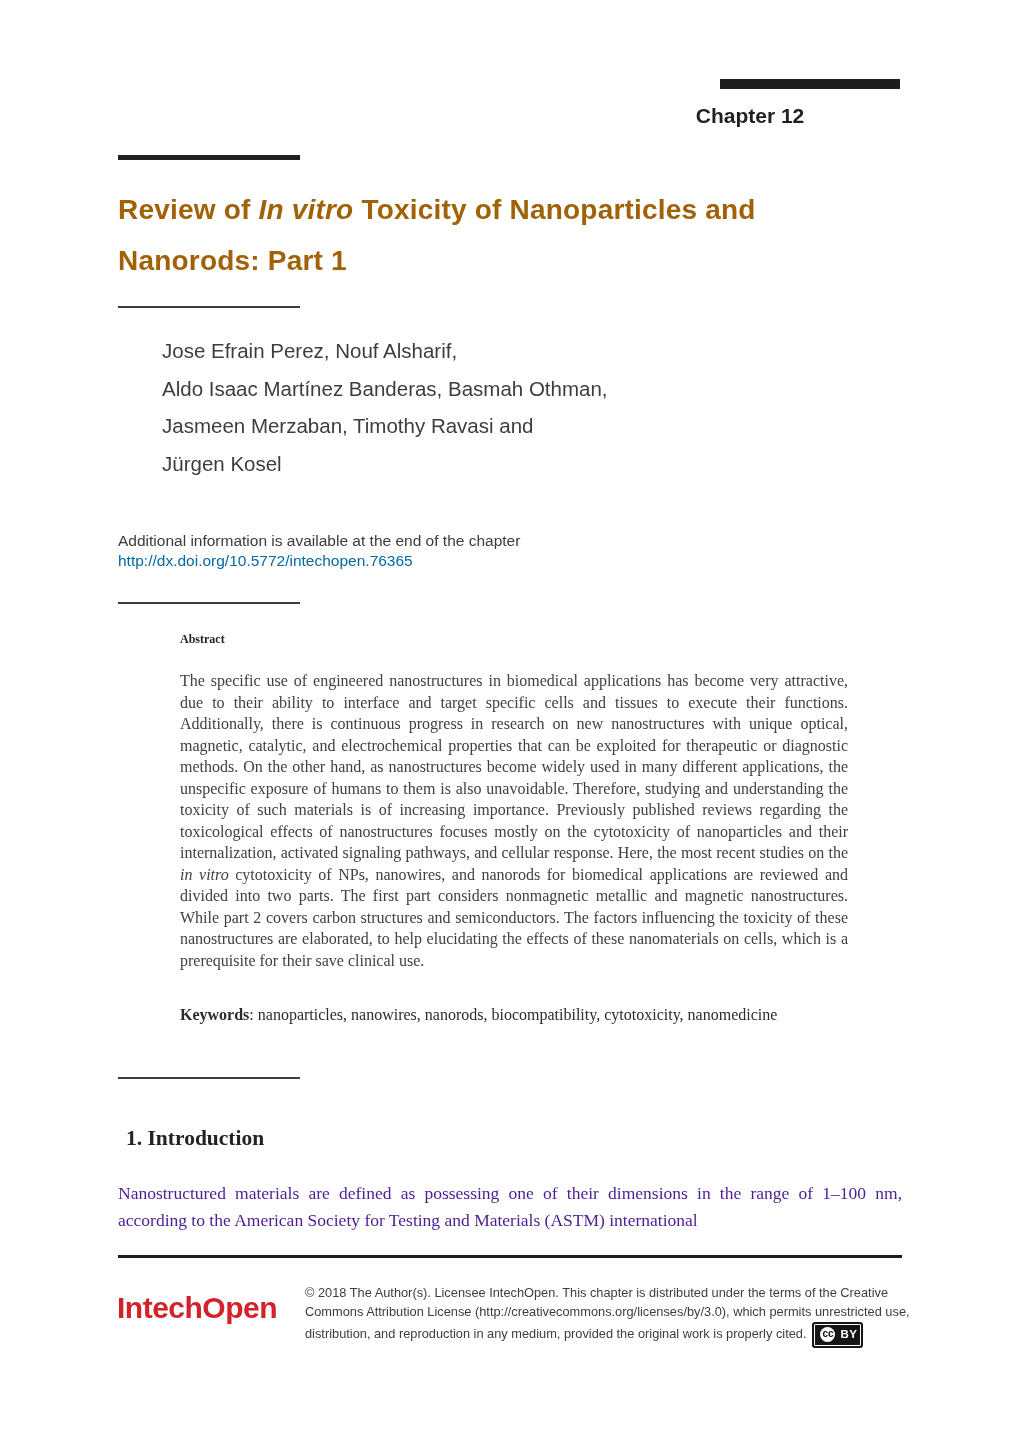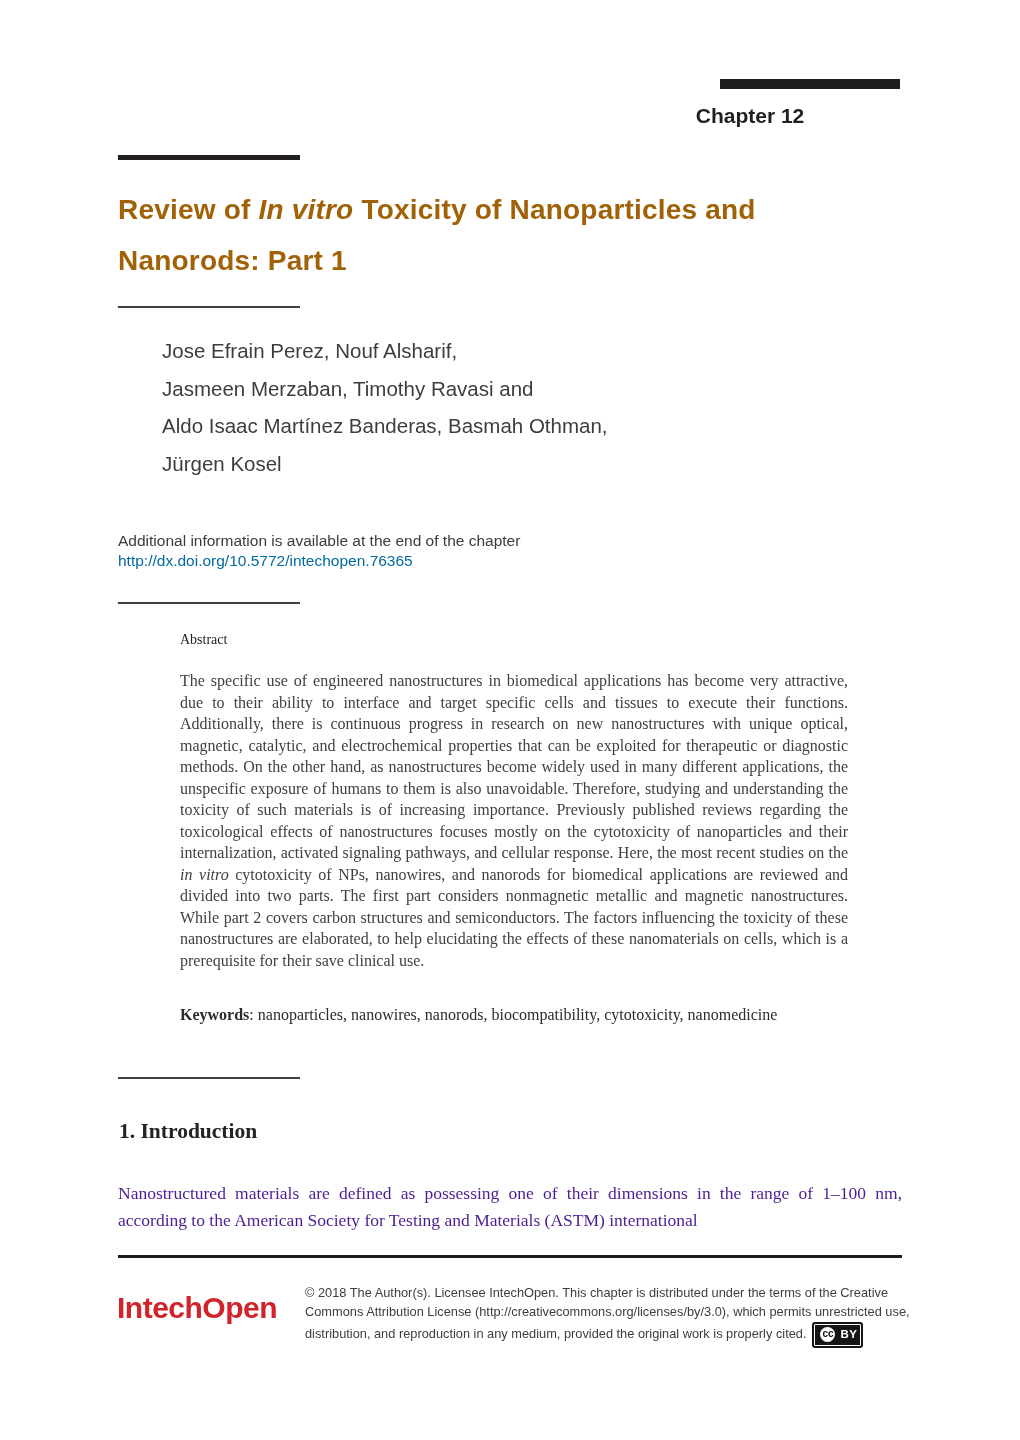--- a/index.html
+++ b/index.html
@@ -90,22 +90,22 @@
     position: absolute;
     left: 118px; top: 602px;
     width: 182px; height: 2px;
     background: #3f3f3f;
   }
   
   .abstract-heading {
     position: absolute;
     left: 180px; top: 632px;
     font-family: "Liberation Serif", serif;
-    font-size: 14px;
-    font-weight: normal;
+    font-size: 12px;
+    font-weight: bold;
     color: #1f1f1f;
   }
   .abstract-body {
     position: absolute;
     left: 180px; top: 670px;
     width: 668px;
     font-family: "Liberation Serif", serif;
     font-size: 16px;
     line-height: 21.5px;
     text-align: justify;
@@ -218,22 +218,22 @@
   <div class="title-rule"></div>
 
   <h1 class="page-title" style="margin:0;">
     <span>Review of </span><span class="it">In vitro</span><span> Toxicity of Nanoparticles and Nanorods: Part 1</span>
   </h1>
 
   <div class="author-rule"></div>
 
   <div class="authors">
     <div>Jose Efrain Perez, Nouf Alsharif,</div>
+    <div>Aldo Isaac Martínez Banderas, Basmah Othman,</div>
     <div>Jasmeen Merzaban, Timothy Ravasi and</div>
-    <div>Aldo Isaac Martínez Banderas, Basmah Othman,</div>
     <div>Jürgen Kosel</div>
   </div>
 
   <div class="add-info">Additional information is available at the end of the chapter</div>
 
   <a class="doi-link">http://dx.doi.org/10.5772/intechopen.76365</a>
 
   <div class="doi-rule"></div>
 
   <div class="abstract-heading">Abstract</div>
@@ -241,21 +241,21 @@
   <p class="abstract-body" style="margin:0;">
     <span>The specific use of engineered nanostructures in biomedical applications has become very attractive, due to their ability to interface and target specific cells and tissues to execute their functions. Additionally, there is continuous progress in research on new nanostructures with unique optical, magnetic, catalytic, and electrochemical properties that can be exploited for therapeutic or diagnostic methods. On the other hand, as nanostructures become widely used in many different applications, the unspecific exposure of humans to them is also unavoidable. Therefore, studying and understanding the toxicity of such materials is of increasing importance. Previously published reviews regarding the toxicological effects of nanostructures focuses mostly on the cytotoxicity of nanoparticles and their internalization, activated signaling pathways, and cellular response. Here, the most recent studies on the </span><span class="it">in vitro</span><span> cytotoxicity of NPs, nanowires, and nanorods for biomedical applications are reviewed and divided into two parts. The first part considers nonmagnetic metallic and magnetic nanostructures. While part 2 covers carbon structures and semiconductors. The factors influencing the toxicity of these nanostructures are elaborated, to help elucidating the effects of these nanomaterials on cells, which is a prerequisite for their save clinical use.</span>
   </p>
 
   <p class="keywords" style="margin:0;">
     <span class="kw-label">Keywords</span><span>: nanoparticles, nanowires, nanorods, biocompatibility, cytotoxicity, nanomedicine</span>
   </p>
 
   <div class="keywords-rule"></div>
 
-  <h2 class="section-heading" style="margin:1px;">1. Introduction</h2>
+  <h2 class="section-heading" style="margin:8px;">1. Introduction</h2>
 
   <p class="intro-paragraph" style="margin:0;">Nanostructured materials are defined as possessing one of their dimensions in the range of 1–100 nm, according to the American Society for Testing and Materials (ASTM) international</p>
 
   <div class="footer-rule"></div>
 
   <div class="footer-logo">IntechOpen</div>
 
   <p class="footer-license" style="margin:0;">
     <span>© 2018 The Author(s). Licensee IntechOpen. This chapter is distributed under the terms of the Creative Commons Attribution License (http://creativecommons.org/licenses/by/3.0), which permits unrestricted use, distribution, and reproduction in any medium, provided the original work is properly cited.</span><span class="cc-badge">
         <span class="cc-circle">cc</span>

